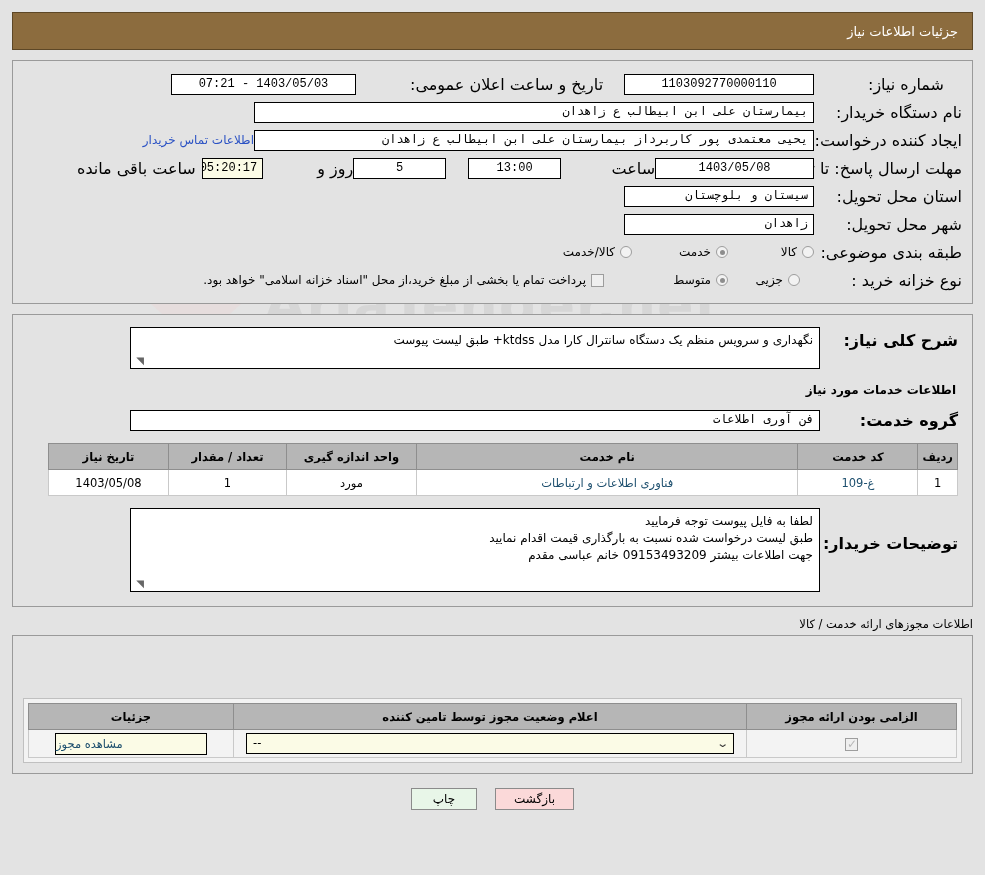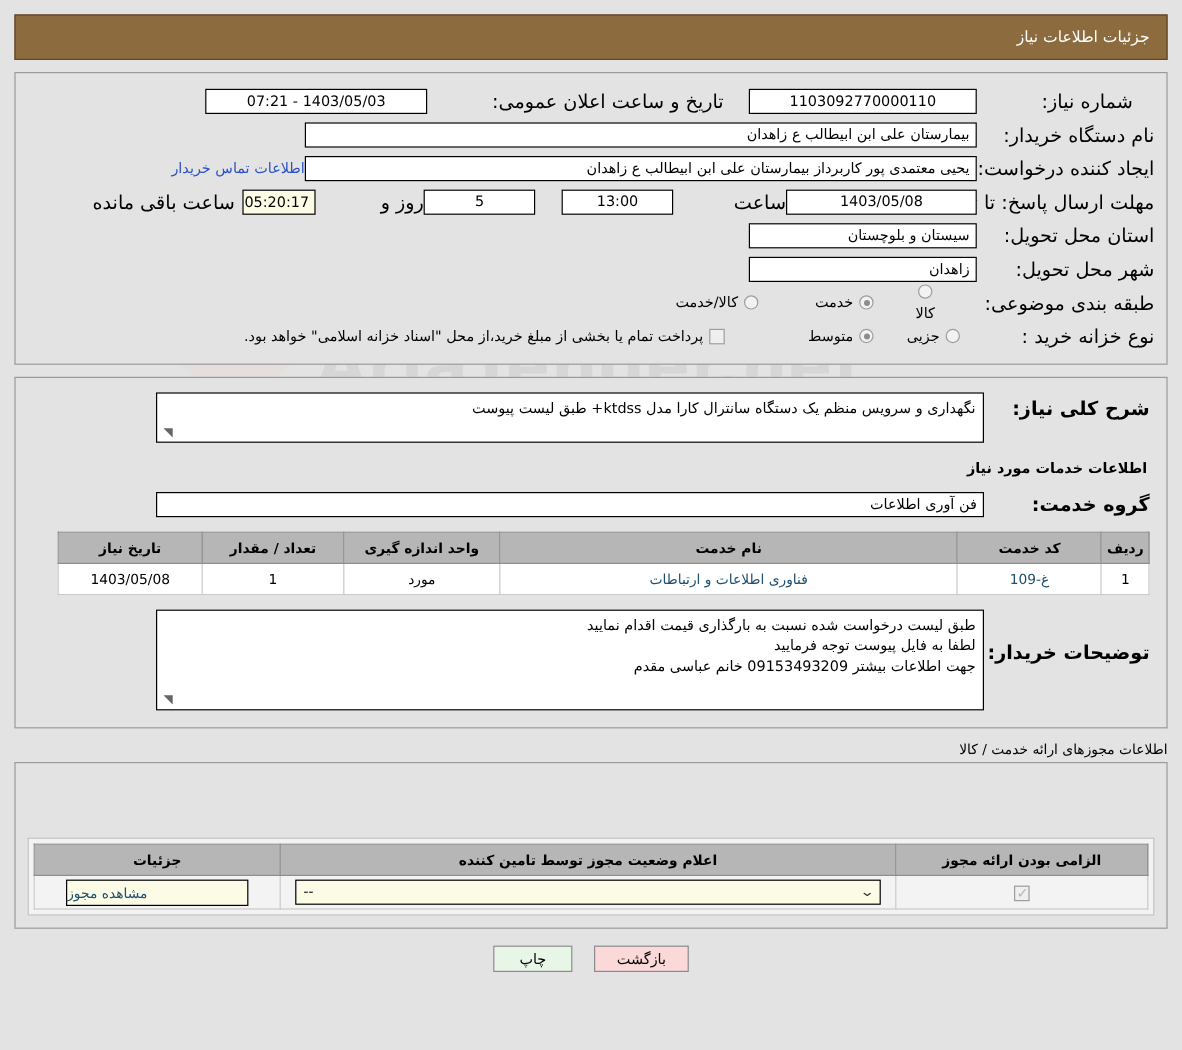--- a/index.html
+++ b/index.html
@@ -90,20 +90,21 @@
   .fld {
     background: #ffffff;
     border: 1px solid #000000;
     height: 21px;
     line-height: 19px;
     padding: 0 5px;
     text-align: center;
     font-size: 12px;
     overflow: hidden;
     white-space: nowrap;
+    font-family: Liberation Mono, monospace;
   }
   .fld.r { text-align: right; }
   .fld.yellow { background: #fbfbe6; }
 
   .lnk { color: #2b52c4; font-size: 12px; white-space: nowrap; }
 
   
   .radio {
     width: 12px; height: 12px; border-radius: 50%;
     border: 1px solid #9d9d9d; background: #f2f2f2;
@@ -251,21 +252,21 @@
         <div class="fld r" style="width:190px;">سیستان و بلوچستان</div>
       </div>
 
       <div class="frow">
         <div class="lbl" style="width:100px;">شهر محل تحویل:</div>
         <div class="fld r" style="width:190px;">زاهدان</div>
       </div>
 
       <div class="frow">
         <div class="lbl" style="width:100px;">طبقه بندی موضوعی:</div>
-        <div class="opt" style="width:86px;flex-direction:column;">
+        <div class="opt" style="width:86px;">
           <span class="radio"></span>
           <span>کالا</span>
         </div>
         <div class="opt" style="width:96px;">
           <span class="radio on"></span>
           <span>خدمت</span>
         </div>
         <div class="opt">
           <span class="radio"></span>
           <span>کالا/خدمت</span>
@@ -326,22 +327,22 @@
             <td>مورد</td>
             <td>1</td>
             <td>1403/05/08</td>
           </tr>
         </tbody>
       </table>
 
       <div style="display:flex; align-items:flex-start; margin-top:12px;">
         <div class="lbl b" style="width:90px; padding-top:26px;">توضیحات خریدار:</div>
         <div class="ta" style="width:690px; height:84px;">
+          <div>لطفا به فایل پیوست توجه فرمایید</div>
           <div>طبق لیست درخواست شده نسبت به بارگذاری قیمت اقدام نمایید</div>
-          <div>لطفا به فایل پیوست توجه فرمایید</div>
           <div>جهت اطلاعات بیشتر 09153493209 خانم عباسی مقدم</div>
           <span class="grip">◥</span>
         </div>
       </div>
 
     </div>
 
     <div class="outside-label">اطلاعات مجوزهای ارائه خدمت / کالا</div>
 
     <div class="permit-panel">

